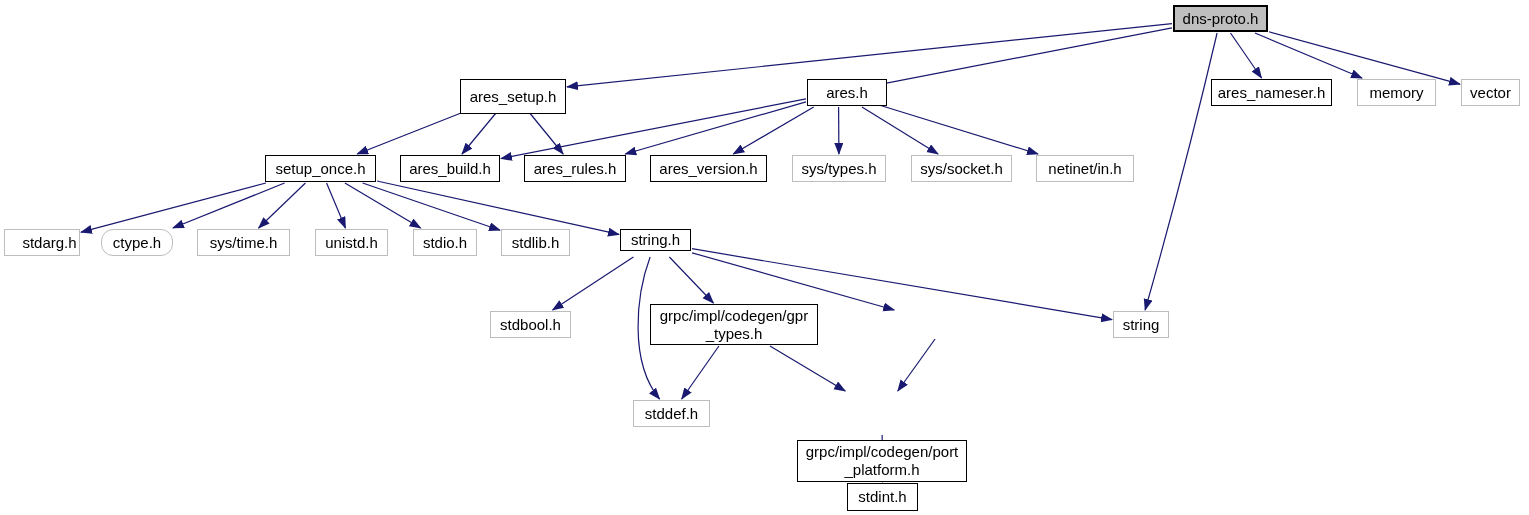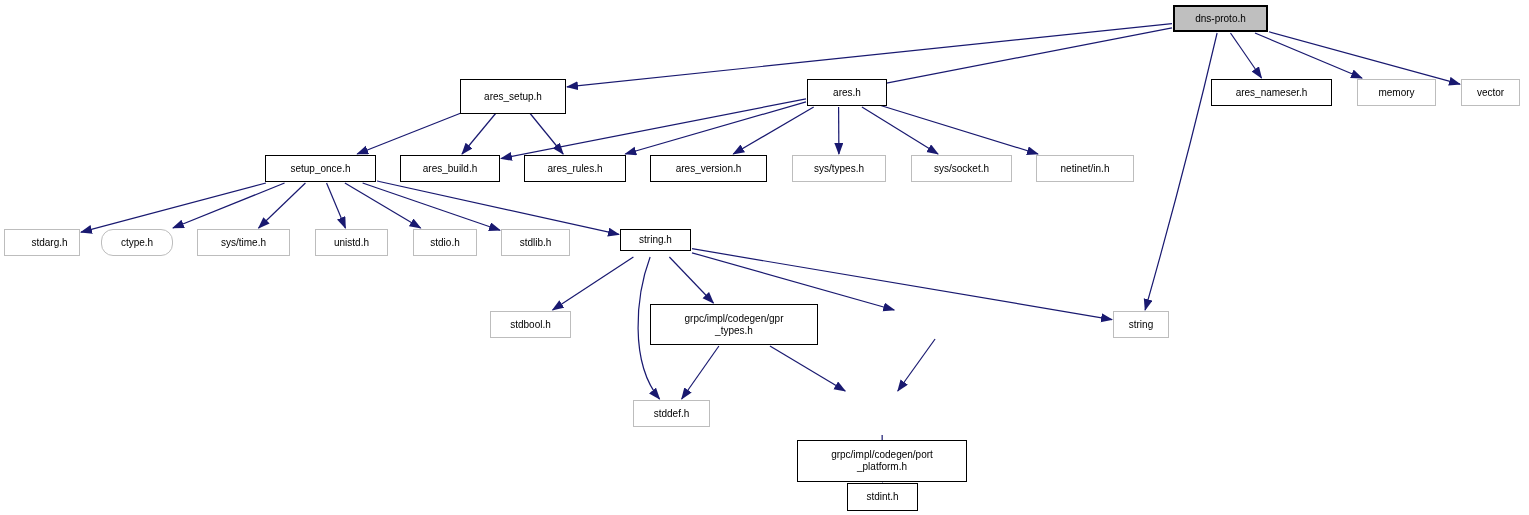--- a/index.html
+++ b/index.html
@@ -2,21 +2,21 @@
 <html style="--node-fill: #ffffff; --main-fill: #bfbfbf; --internal-border: #000000; --external-border: #bdbdbd;"><head>
 <meta charset="utf-8">
 <style>
   html,body{margin:0;padding:0;background:#ffffff;}
   body{width:1529px;height:515px;position:relative;overflow:hidden;
        font-family:"Liberation Sans","DejaVu Sans",sans-serif;}
   #graph{position:absolute;left:0;top:0;width:1529px;height:515px;}
   #edges{position:absolute;left:0;top:0;z-index:1;}
   .node{position:absolute;z-index:2;box-sizing:border-box;background:var(--node-fill);
         display:flex;align-items:center;justify-content:center;text-align:center;
-        font-size:10px;color:#000;line-height:1.2;white-space:pre-line;}
+        font-size:15px;color:#000;line-height:1.2;white-space:pre-line;}
   .node.internal{border:1.5px solid var(--internal-border);cursor:pointer;}
   .node.external{border:1px solid var(--external-border);}
   .node.main{border:2px solid var(--internal-border);background:var(--main-fill);}
 </style>
 </head>
 <body style="background: rgb(255, 255, 255);">
 
 <div id="graph">
   <svg id="edges" width="1529" height="515" viewBox="0 0 1529 515" xmlns="http://www.w3.org/2000/svg">
     <defs>

